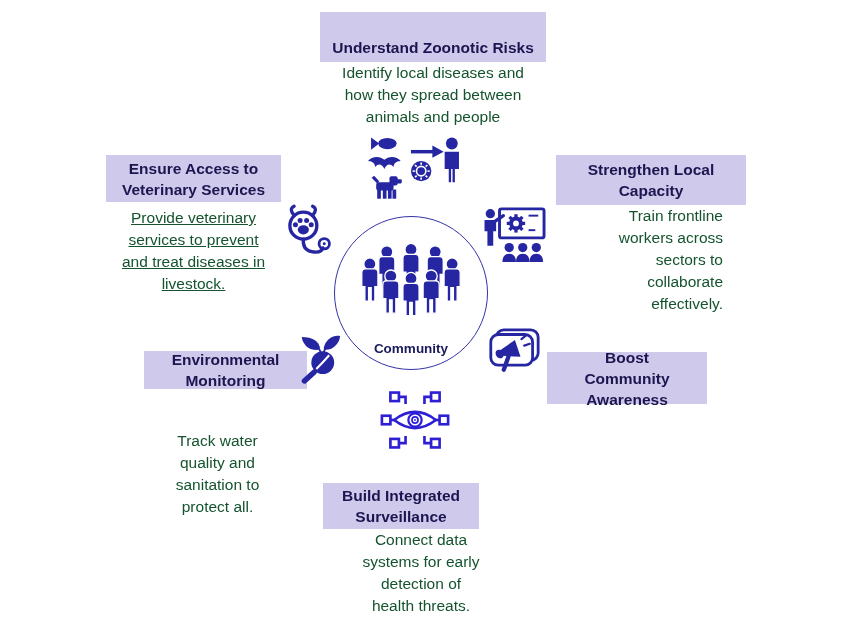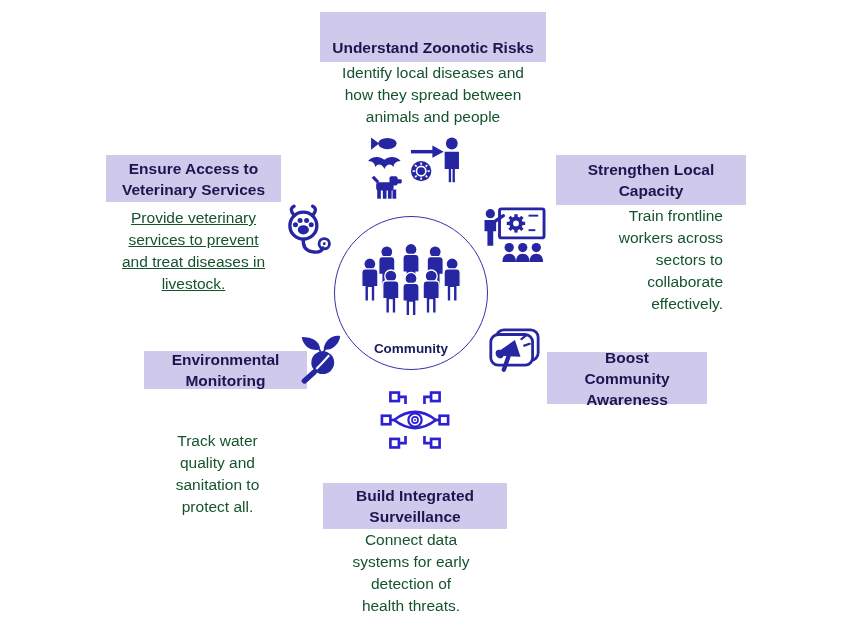--- a/index.html
+++ b/index.html
@@ -15,28 +15,28 @@
   .desc{
     position:absolute;color:#14532d;text-align:center;
     font-size:15.5px;line-height:22px;white-space:pre-line;
   }
   
   .hl-top{left:320px;top:12px;width:226px;height:50px;align-items:flex-end;padding-bottom:4px;box-sizing:border-box;}
   .hl-tl{left:106px;top:155px;width:175px;height:47px;}
   .hl-tr{left:556px;top:155px;width:190px;height:50px;}
   .hl-bl{left:144px;top:351px;width:163px;height:38px;}
   .hl-br{left:547px;top:352px;width:160px;height:52px;}
-  .hl-bc{left:323px;top:483px;width:184px;height:46px;}
+  .hl-bc{left:323px;top:483px;width:156px;height:46px;}
   
   .ds-top{left:305px;top:62px;width:256px;}
   .ds-tl{left:96px;top:207px;width:195px;text-decoration:underline;}
   .ds-tr{left:551px;top:205px;width:172px;text-align:right;}
   .ds-bl{left:131px;top:408px;width:173px;margin-top:22px;}
   .ds-br{left:542px;top:419px;width:170px;}
-  .ds-bc{left:310px;top:529px;width:202px;}
+  .ds-bc{left:320px;top:529px;width:202px;}
   
   .hub{
     position:absolute;left:334px;top:216px;width:152px;height:152px;
     border:1.5px solid #3333a8;border-radius:50%;background:#ffffff;
   }
   .hub svg{position:absolute;left:26px;top:26px;}
   .hub-label{
     position:absolute;left:0;right:0;bottom:13px;text-align:center;
     color:#1a1a5e;font-weight:bold;font-size:13.5px;
   }

